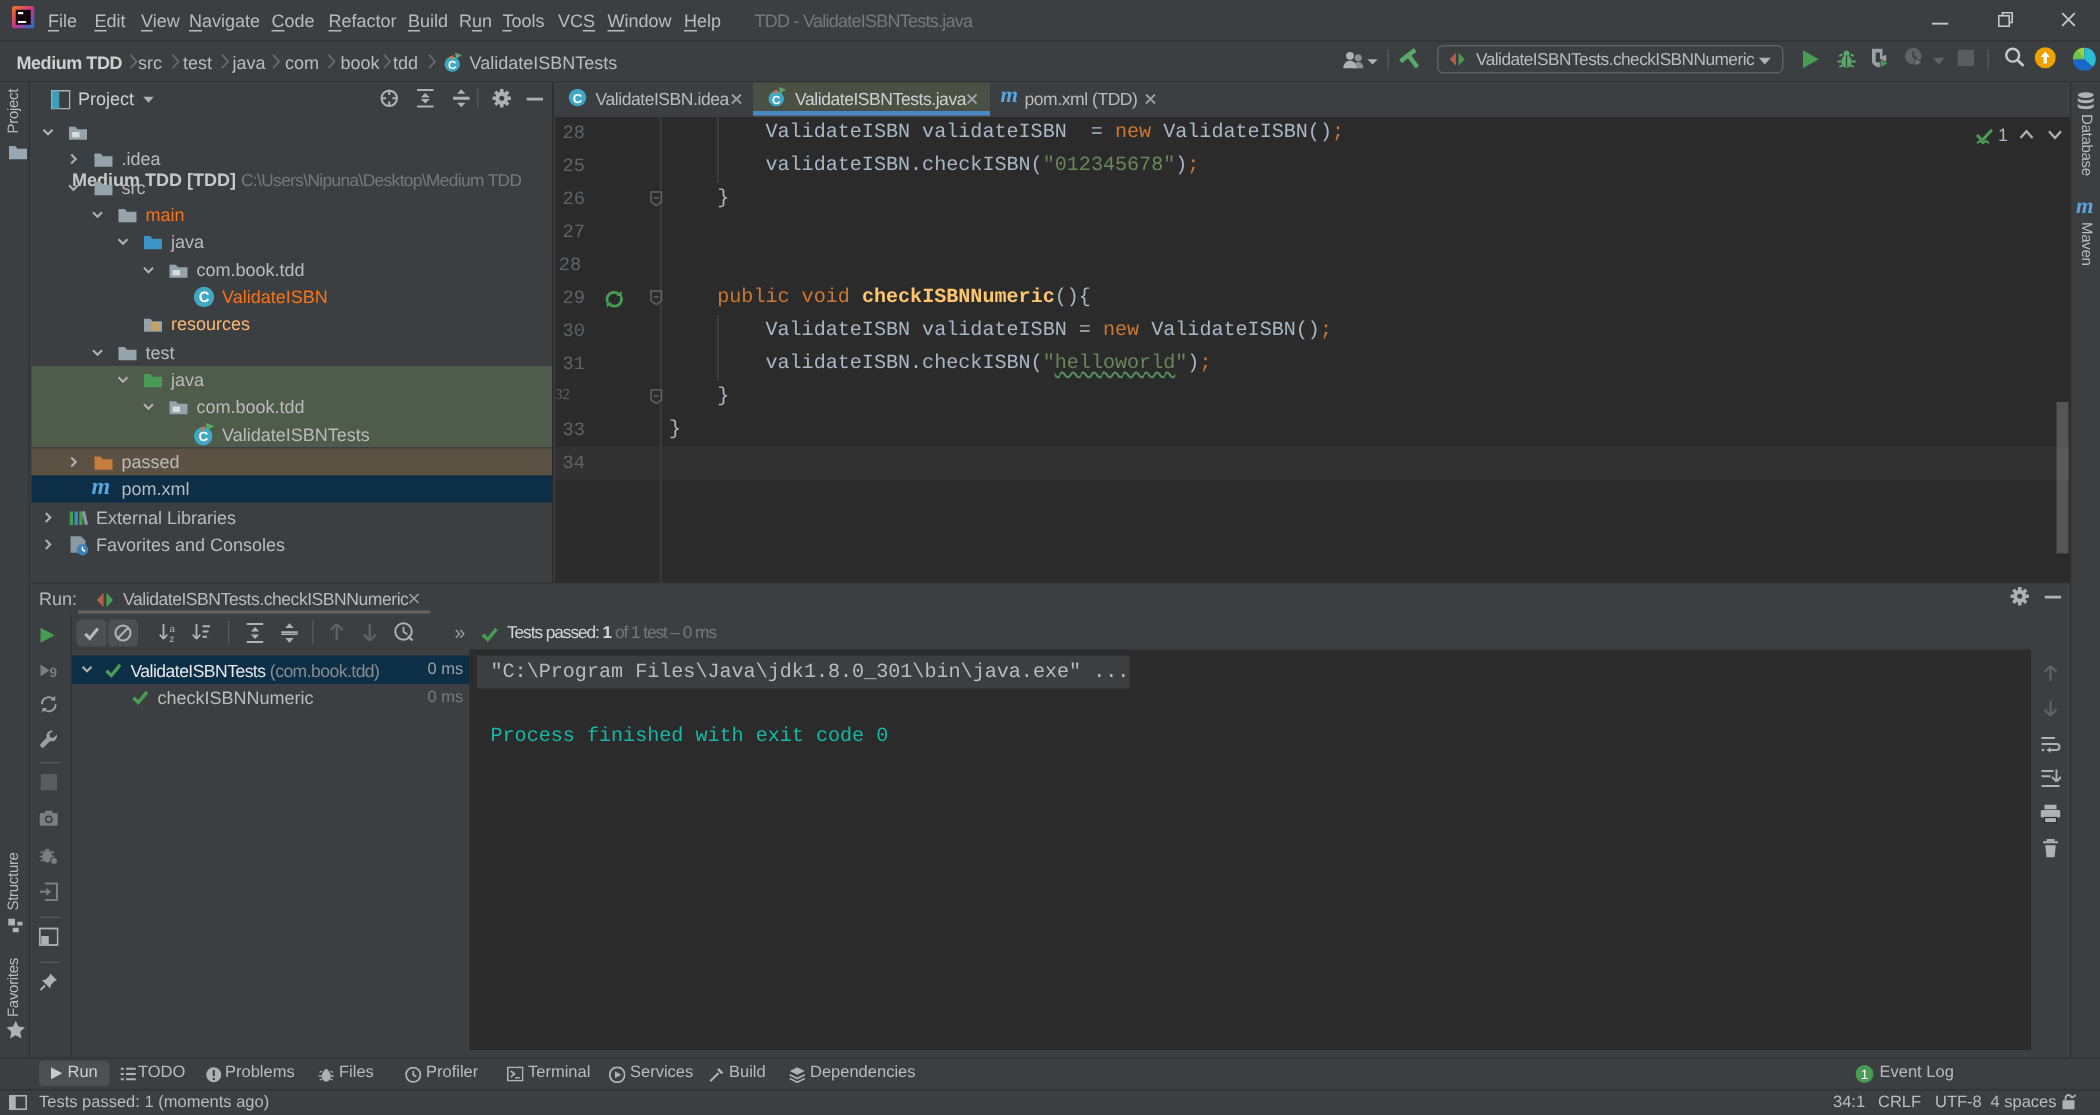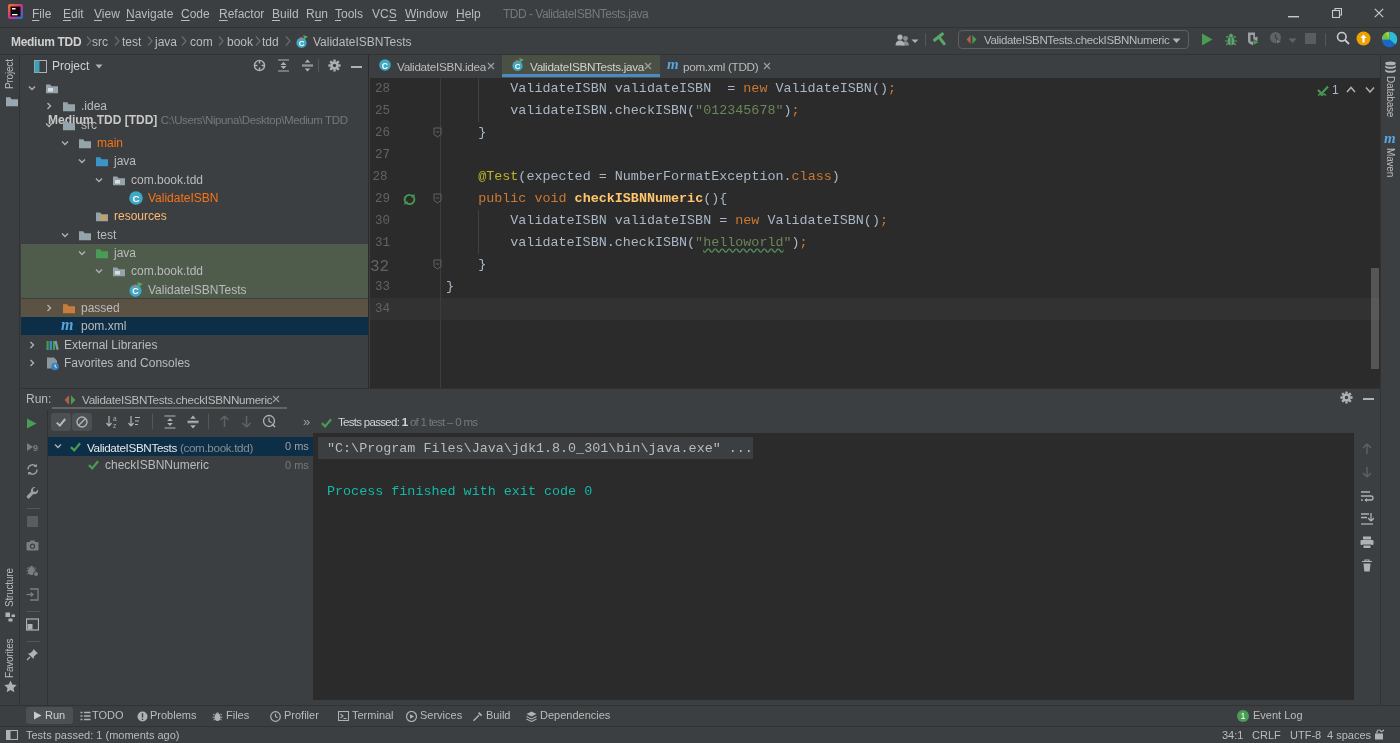--- a/index.html
+++ b/index.html
@@ -359,21 +359,21 @@
 <div style="position:absolute;left:478px;top:78px;width:1px;height:44px;background:#404346;"></div>
 <div style="position:absolute;left:478px;top:210px;width:1px;height:44px;background:#404346;"></div>
 <div style="position:absolute;left:370px;top:82px;width:20px;text-align:right;color:#606366;font-size:12.5px;font-family:'Liberation Mono',monospace;">28</div>
 <div style="position:absolute;left:370px;top:104px;width:20px;text-align:right;color:#606366;font-size:12.5px;font-family:'Liberation Mono',monospace;">25</div>
 <div style="position:absolute;left:370px;top:126px;width:20px;text-align:right;color:#606366;font-size:12.5px;font-family:'Liberation Mono',monospace;">26</div>
 <div style="position:absolute;left:370px;top:148px;width:20px;text-align:right;color:#606366;font-size:12.5px;font-family:'Liberation Mono',monospace;">27</div>
 <div style="position:absolute;left:370px;top:170px;width:20px;text-align:center;color:#606366;font-size:12.5px;font-family:'Liberation Mono',monospace;">28</div>
 <div style="position:absolute;left:370px;top:192px;width:20px;text-align:right;color:#606366;font-size:12.5px;font-family:'Liberation Mono',monospace;">29</div>
 <div style="position:absolute;left:370px;top:214px;width:20px;text-align:right;color:#606366;font-size:12.5px;font-family:'Liberation Mono',monospace;">30</div>
 <div style="position:absolute;left:370px;top:236px;width:20px;text-align:right;color:#606366;font-size:12.5px;font-family:'Liberation Mono',monospace;">31</div>
-<div style="position:absolute;left:370px;top:258px;width:20px;color:#606366;font-size:16px;font-family:Liberation Mono, monospace;">32</div>
+<div style="position:absolute;left:370px;top:258px;width:20px;color:#606366;font-size:10px;font-family:Liberation Serif, serif;">32</div>
 <div style="position:absolute;left:370px;top:280px;width:20px;text-align:right;color:#606366;font-size:12.5px;font-family:'Liberation Mono',monospace;">33</div>
 <div style="position:absolute;left:370px;top:302px;width:20px;text-align:right;color:#606366;font-size:12.5px;font-family:'Liberation Mono',monospace;">34</div>
 <div style="position:absolute;left:433px;top:127px;line-height:0;"><svg width="9" height="11" viewBox="0 0 9 11" style="">
         <path d="M1 1 h7 v6.5 L4.5 10 L1 7.5 z" fill="none" stroke="#606366" stroke-width="1"></path>
         <path d="M2.8 5 h3.4" stroke="#606366" stroke-width="1"></path>
       </svg></div>
 <div style="position:absolute;left:433px;top:193px;line-height:0;"><svg width="9" height="11" viewBox="0 0 9 11" style="">
         <path d="M1 1 h7 v6.5 L4.5 10 L1 7.5 z" fill="none" stroke="#606366" stroke-width="1"></path>
         <path d="M2.8 5 h3.4" stroke="#606366" stroke-width="1"></path>
       </svg></div>
@@ -385,21 +385,20 @@
         <g stroke="#499c54" stroke-width="1.8" fill="none">
           <path d="M2.2 8.6 A4.6 4.6 0 0 1 6.5 1.9 a4.6 4.6 0 0 1 3.6 1.7"></path>
           <path d="M10.8 4.4 A4.6 4.6 0 0 1 6.5 11.1 a4.6 4.6 0 0 1-3.6-1.7"></path>
         </g>
         <path d="M11.5 0.8 v3.6 h-3.6z" fill="#499c54"></path>
         <path d="M1.5 12.2 v-3.6 h3.6z" fill="#499c54"></path>
       </svg></div>
 <div style="position:absolute;left:446.0px;top:81px;font-family:'Liberation Mono',monospace;font-size:13.4px;line-height:16px;white-space:pre;letter-spacing:0;"><span style="color:#a9b7c6;">        ValidateISBN validateISBN  = </span><span style="color:#cc7832;">new</span><span style="color:#a9b7c6;"> ValidateISBN()</span><span style="color:#cc7832;">;</span></div>
 <div style="position:absolute;left:446.0px;top:103px;font-family:'Liberation Mono',monospace;font-size:13.4px;line-height:16px;white-space:pre;letter-spacing:0;"><span style="color:#a9b7c6;">        validateISBN.checkISBN(</span><span style="color:#6a8759;">"012345678"</span><span style="color:#a9b7c6;">)</span><span style="color:#cc7832;">;</span></div>
 <div style="position:absolute;left:446.0px;top:125px;font-family:'Liberation Mono',monospace;font-size:13.4px;line-height:16px;white-space:pre;letter-spacing:0;"><span style="color:#a9b7c6;">    }</span></div>
-<div style="position:absolute;left:446.0px;top:169px;font-family:'Liberation Mono',monospace;font-size:13.4px;line-height:16px;white-space:pre;letter-spacing:0;"><span style="color:#a9b7c6;">    </span><span style="color:#bbb529;">@Test</span><span style="color:#a9b7c6;">(expected = NumberFormatException.</span><span style="color:#cc7832;">class</span><span style="color:#a9b7c6;">)</span></div>
 <div style="position:absolute;left:446.0px;top:191px;font-family:'Liberation Mono',monospace;font-size:13.4px;line-height:16px;white-space:pre;letter-spacing:0;"><span style="color:#a9b7c6;">    </span><span style="color:#cc7832;">public void </span><span style="color:#ffc66d;font-weight:bold;">checkISBNNumeric</span><span style="color:#a9b7c6;">(){</span></div>
 <div style="position:absolute;left:446.0px;top:213px;font-family:'Liberation Mono',monospace;font-size:13.4px;line-height:16px;white-space:pre;letter-spacing:0;"><span style="color:#a9b7c6;">        ValidateISBN validateISBN = </span><span style="color:#cc7832;">new</span><span style="color:#a9b7c6;"> ValidateISBN()</span><span style="color:#cc7832;">;</span></div>
 <div style="position:absolute;left:446.0px;top:235px;font-family:'Liberation Mono',monospace;font-size:13.4px;line-height:16px;white-space:pre;letter-spacing:0;"><span style="color:#a9b7c6;">        validateISBN.checkISBN(</span><span style="color:#6a8759;">"</span><span style="color:#6a8759;border-bottom:1px solid transparent;text-decoration:underline;text-decoration-style:wavy;text-decoration-color:#55915c;text-underline-offset:2px;">helloworld</span><span style="color:#6a8759;">"</span><span style="color:#a9b7c6;">)</span><span style="color:#cc7832;">;</span></div>
 <div style="position:absolute;left:446.0px;top:257px;font-family:'Liberation Mono',monospace;font-size:13.4px;line-height:16px;white-space:pre;letter-spacing:0;"><span style="color:#a9b7c6;">    }</span></div>
 <div style="position:absolute;left:446.0px;top:279px;font-family:'Liberation Mono',monospace;font-size:13.4px;line-height:16px;white-space:pre;letter-spacing:0;"><span style="color:#a9b7c6;">}</span></div>
 <div style="position:absolute;left:1317px;top:84px;line-height:0;"><svg width="13" height="13" viewBox="0 0 13 13" style="">
         <polyline points="1,6 4.5,9.5 11,2.5" fill="none" stroke="#499c54" stroke-width="2"></polyline>
         <path d="M1 11.5 l2-1.6 2 1.6 2-1.6 2 1.6" fill="none" stroke="#499c54" stroke-width="1.3"></path>
       </svg></div>
 <div style="position:absolute;left:1332px;top:83px;color:#a9b7c6;font-size:12px;white-space:pre;">1</div>

